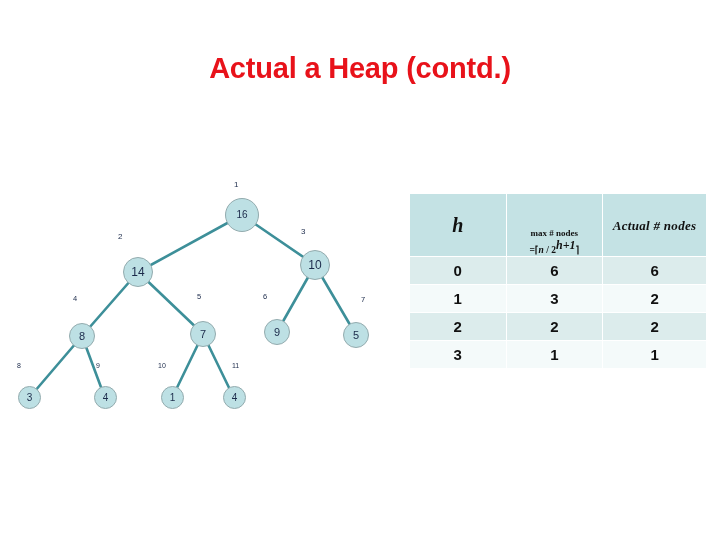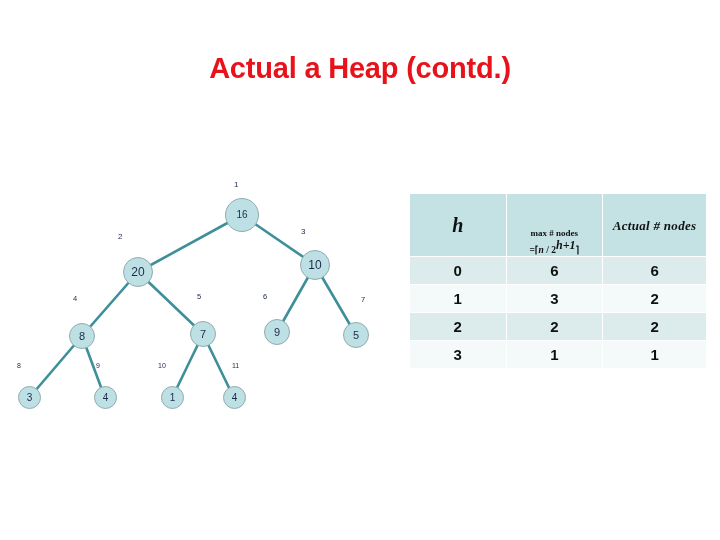--- a/index.html
+++ b/index.html
@@ -198,21 +198,21 @@
 
         <line x1="203" y1="164" x2="172" y2="228"></line>
         <line x1="203" y1="164" x2="234" y2="228"></line>
       </g>
     </svg>
 
     <div class="idx idx-l1" style="left:234px; top:11px;">1</div>
     <div class="node node-l1" style="left:225px; top:28px;">16</div>
 
     <div class="idx idx-l2" style="left:118px; top:63px;">2</div>
-    <div class="node node-l2" style="left:123px; top:87px;">20</div>
+    <div class="node node-l2" style="left:123px; top:87px;">14</div>
 
     <div class="idx idx-l2" style="left:301px; top:58px;">3</div>
     <div class="node node-l2" style="left:300px; top:80px;">10</div>
 
     <div class="idx idx-l3" style="left:73px; top:125px;">4</div>
     <div class="node node-l3" style="left:69px; top:153px;">8</div>
 
     <div class="idx idx-l3" style="left:197px; top:123px;">5</div>
     <div class="node node-l3" style="left:190px; top:151px;">7</div>
 

